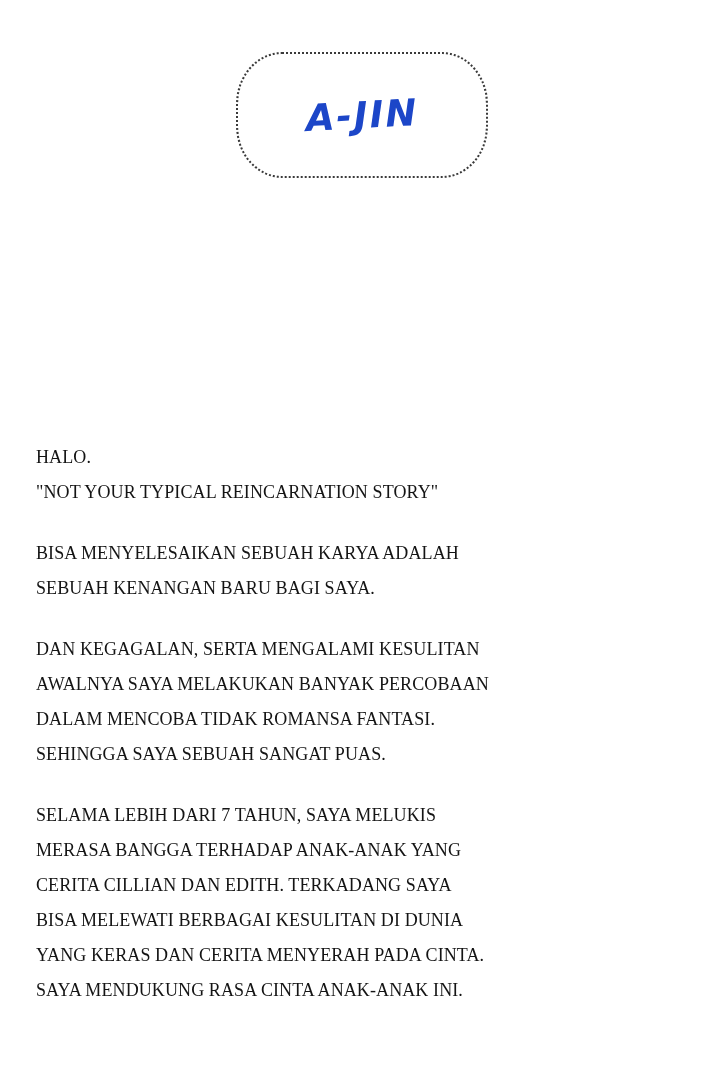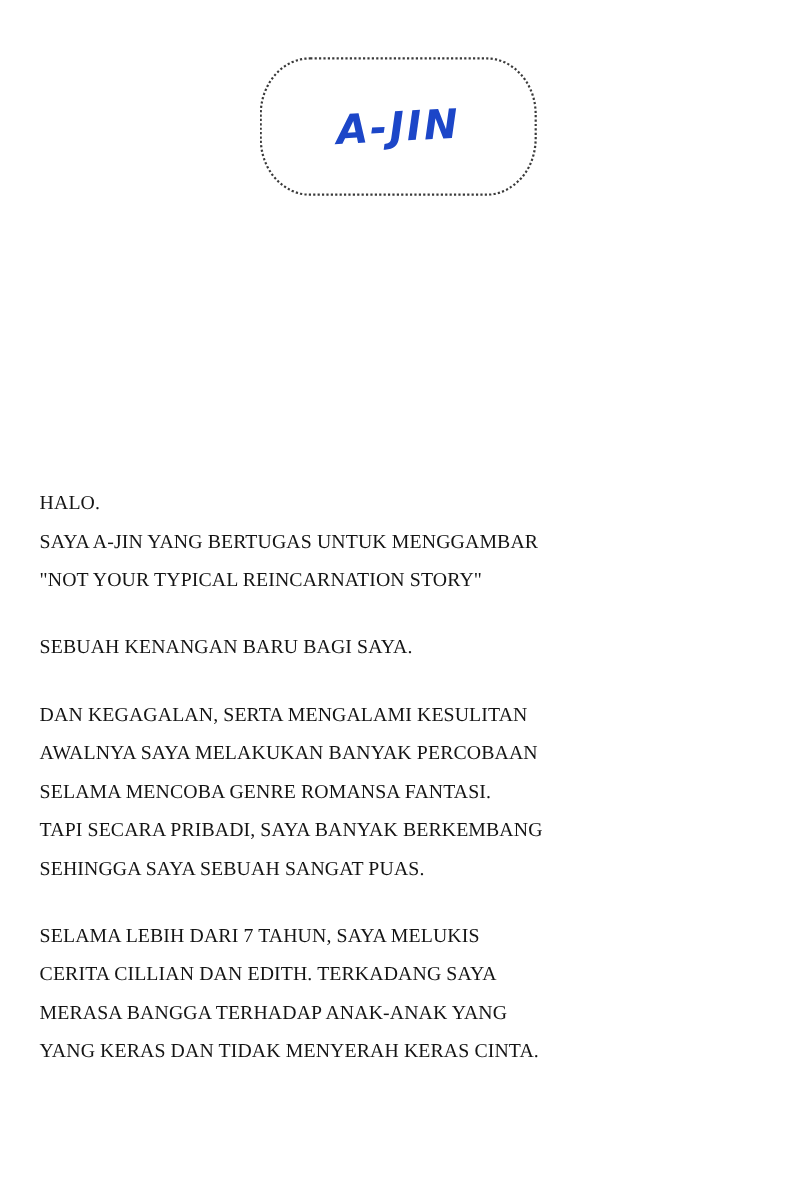--- a/index.html
+++ b/index.html
@@ -80,36 +80,37 @@
 <div class="signature-area">
   <div class="signature-bubble">
     <div class="signature-text">A-JIN</div>
   </div>
 </div>
 
 <div class="note-body">
 
   <div class="note-paragraph">
     <div class="note-line">HALO.</div>
-    <div class="note-line">SAYA A-JIN YANG BERTUGAS UNTUK MENGGAMBAR</div>
     <div class="note-line">"NOT YOUR TYPICAL REINCARNATION STORY"</div>
   </div>
 
   <div class="note-paragraph">
+    <div class="note-line">BISA MENYELESAIKAN SEBUAH KARYA ADALAH</div>
     <div class="note-line">SEBUAH KENANGAN BARU BAGI SAYA.</div>
   </div>
 
   <div class="note-paragraph">
     <div class="note-line">DAN KEGAGALAN, SERTA MENGALAMI KESULITAN</div>
     <div class="note-line">AWALNYA SAYA MELAKUKAN BANYAK PERCOBAAN</div>
-    <div class="note-line">SELAMA MENCOBA GENRE ROMANSA FANTASI.</div>
-    <div class="note-line">TAPI SECARA PRIBADI, SAYA BANYAK BERKEMBANG</div>
+    <div class="note-line">DALAM MENCOBA TIDAK ROMANSA FANTASI.</div>
     <div class="note-line">SEHINGGA SAYA SEBUAH SANGAT PUAS.</div>
   </div>
 
   <div class="note-paragraph">
     <div class="note-line">SELAMA LEBIH DARI 7 TAHUN, SAYA MELUKIS</div>
+    <div class="note-line">MERASA BANGGA TERHADAP ANAK-ANAK YANG</div>
     <div class="note-line">CERITA CILLIAN DAN EDITH. TERKADANG SAYA</div>
-    <div class="note-line">MERASA BANGGA TERHADAP ANAK-ANAK YANG</div>
-    <div class="note-line">YANG KERAS DAN TIDAK MENYERAH KERAS CINTA.</div>
+    <div class="note-line">BISA MELEWATI BERBAGAI KESULITAN DI DUNIA</div>
+    <div class="note-line">YANG KERAS DAN CERITA MENYERAH PADA CINTA.</div>
+    <div class="note-line">SAYA MENDUKUNG RASA CINTA ANAK-ANAK INI.</div>
   </div>
 
 </div>
 
 </body></html>

